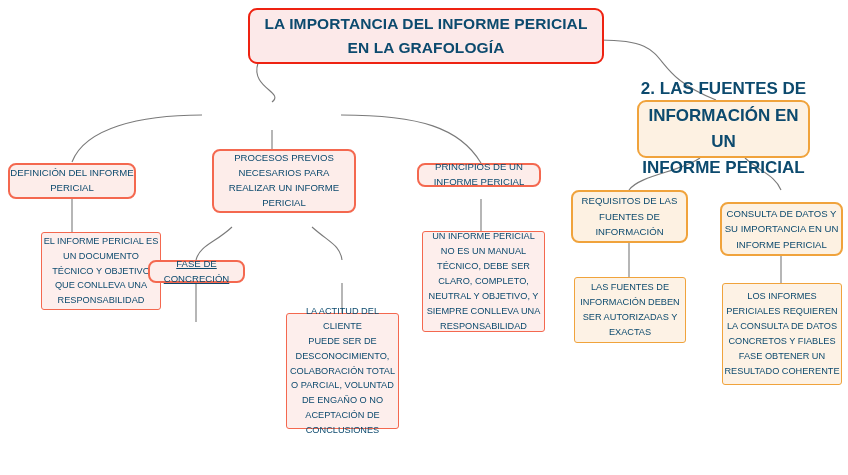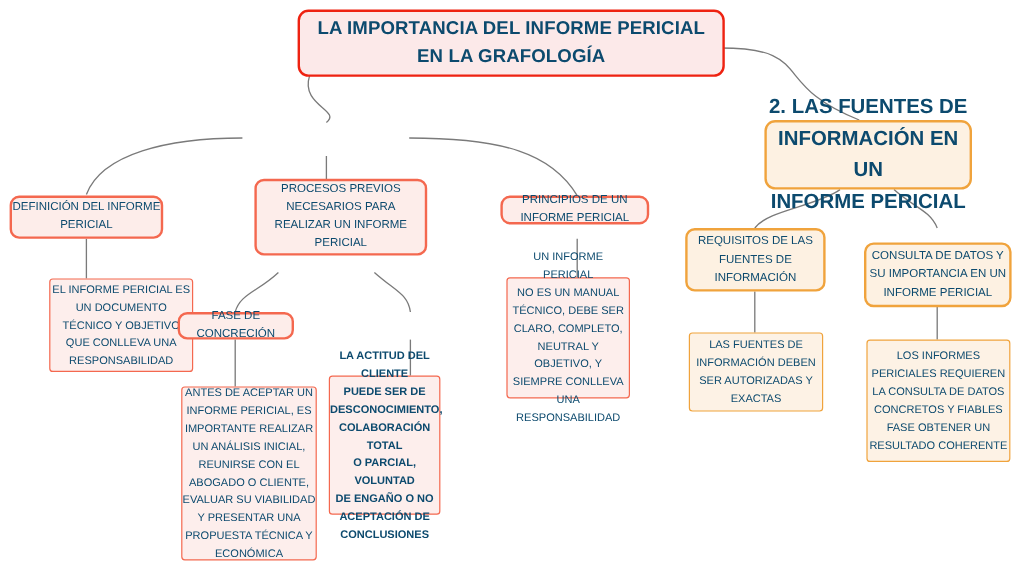--- a/index.html
+++ b/index.html
@@ -167,52 +167,40 @@
 RESPONSABILIDAD</span>
   </div>
 
   <div class="node n-r2" style="left:212px; top:149px; width:144px; height:64px;">
     <span class="txt">PROCESOS PREVIOS
 NECESARIOS PARA
 REALIZAR UN INFORME
 PERICIAL</span>
   </div>
 
-  <div class="node n-r2" style="left:148px; top:260px; width:97px; height:23px;">
+  <div class="node n-r2" style="left:148px; top:260px; width:97px; height:23px;text-decoration:underline;">
     <span class="txt">FASE DE CONCRECIÓN</span>
   </div>
-  <div class="node n-r3" style="left:151px; top:322px; width:113px; height:145px;">
-    <span class="txt">ANTES DE ACEPTAR UN
-INFORME PERICIAL, ES
-IMPORTANTE REALIZAR
-UN ANÁLISIS INICIAL,
-REUNIRSE CON EL
-ABOGADO O CLIENTE,
-EVALUAR SU VIABILIDAD
-Y PRESENTAR UNA
-PROPUESTA TÉCNICA Y
-ECONÓMICA</span>
-  </div>
-
-  <div class="node n-r3" style="left:274px; top:313px; width:93px; height:116px;font-weight:bold;">
+
+  <div class="node n-r3" style="left:286px; top:313px; width:113px; height:116px;">
     <span class="txt">LA ACTITUD DEL CLIENTE
 PUEDE SER DE
 DESCONOCIMIENTO,
 COLABORACIÓN TOTAL
 O PARCIAL, VOLUNTAD
 DE ENGAÑO O NO
 ACEPTACIÓN DE
 CONCLUSIONES</span>
   </div>
 
   <div class="node n-r2" style="left:417px; top:163px; width:124px; height:24px;">
     <span class="txt">PRINCIPIOS DE UN
 INFORME PERICIAL</span>
   </div>
-  <div class="node n-r3" style="left:422px; top:231px; width:103px; height:101px;">
+  <div class="node n-r3" style="left:422px; top:231px; width:123px; height:101px;">
     <span class="txt">UN INFORME PERICIAL
 NO ES UN MANUAL
 TÉCNICO, DEBE SER
 CLARO, COMPLETO,
 NEUTRAL Y OBJETIVO, Y
 SIEMPRE CONLLEVA UNA
 RESPONSABILIDAD</span>
   </div>
 
   <div class="node n-o2" style="left:571px; top:190px; width:117px; height:53px;">

